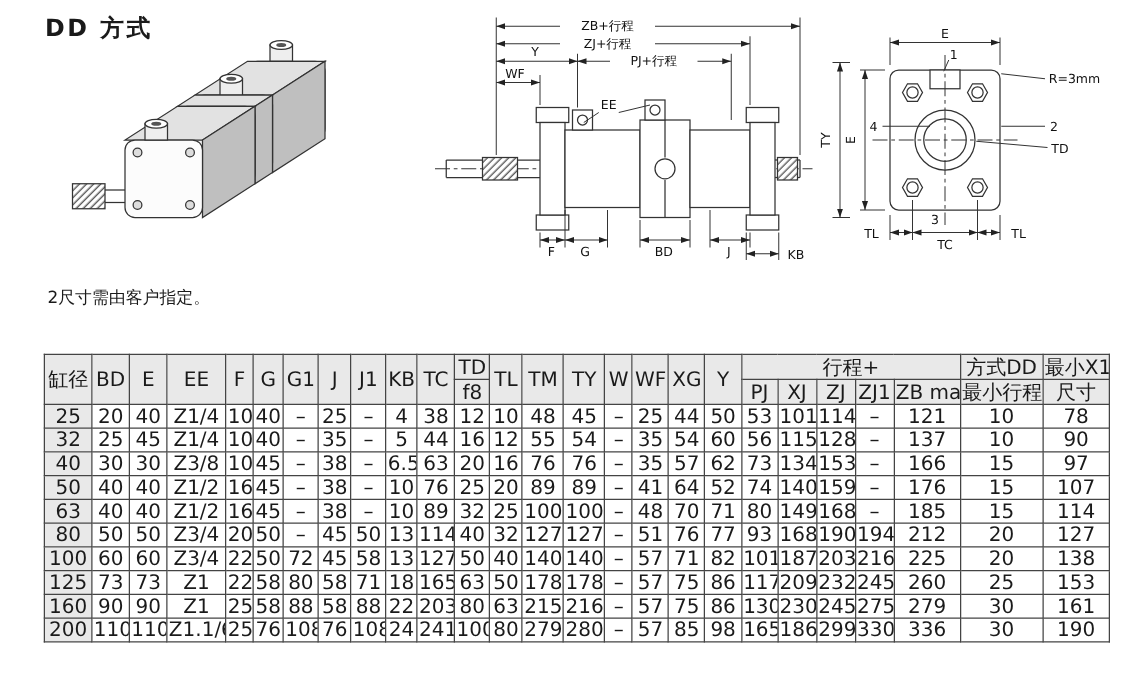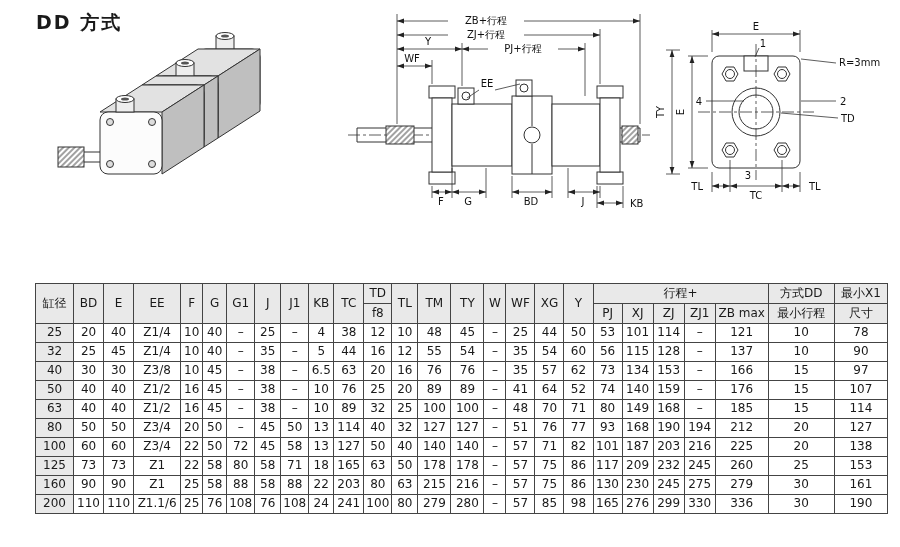--- a/index.html
+++ b/index.html
@@ -11,21 +11,21 @@
   }
   .page { position:relative; width:900px; height:426px; background:#fff; }
   .title {
     position:absolute; left:36px; top:10px;
     font-size:19px; font-weight:bold; letter-spacing:2px;
   }
   svg.drawings { position:absolute; left:0; top:0; font-family:"DejaVu Sans","Liberation Sans",sans-serif; }
   .notes { position:absolute; left:38px; top:227px; font-size:13.5px; line-height:22px; }
   table.dim-table {
     position:absolute; left:35px; top:283px; width:853px;
-    border-collapse:collapse; table-layout:fixed; font-size:12px;
+    border-collapse:collapse; table-layout:fixed; font-size:16px;
   }
   .dim-table th, .dim-table td {
     border:1px solid #444; text-align:center; vertical-align:middle;
     font-weight:normal; padding:0 1px; white-space:nowrap; overflow:hidden;
     height:20px; line-height:1.1;
   }
   .dim-table thead th { background:#e9e9e9; }
   .dim-table tbody td { background:#fff; height:19px; }
   .dim-table tbody td:first-child { background:#e9e9e9; }
 </style>
@@ -206,20 +206,21 @@
       <text x="840" y="105" text-anchor="start">2</text>
       <text x="841" y="122" text-anchor="start">TD</text>
       <text x="748" y="179">3</text>
       <text x="703" y="190" text-anchor="end">TL</text>
       <text x="756" y="199">TC</text>
       <text x="809" y="190" text-anchor="start">TL</text>
     </g>
   </svg>
 
   <div class="notes">
+    <div>2尺寸需由客户指定。</div>
   </div>
 
   <table class="dim-table">
     <colgroup>
       <col style="width:38px">
         <col style="width:30px">
         <col style="width:30px">
         <col style="width:47px">
       <col style="width:22px">
         <col style="width:24px">
@@ -547,21 +548,21 @@
           <td>241</td>
           <td>100</td>
           <td>80</td>
           <td>279</td>
           <td>280</td>
           <td>–</td>
           <td>57</td>
           <td>85</td>
           <td>98</td>
           <td>165</td>
-          <td>276</td>
+          <td>186</td>
           <td>299</td>
           <td>330</td>
           <td>336</td>
           <td>30</td>
           <td>190</td>
         </tr>
       </tbody>
   </table>
 
 </div>

